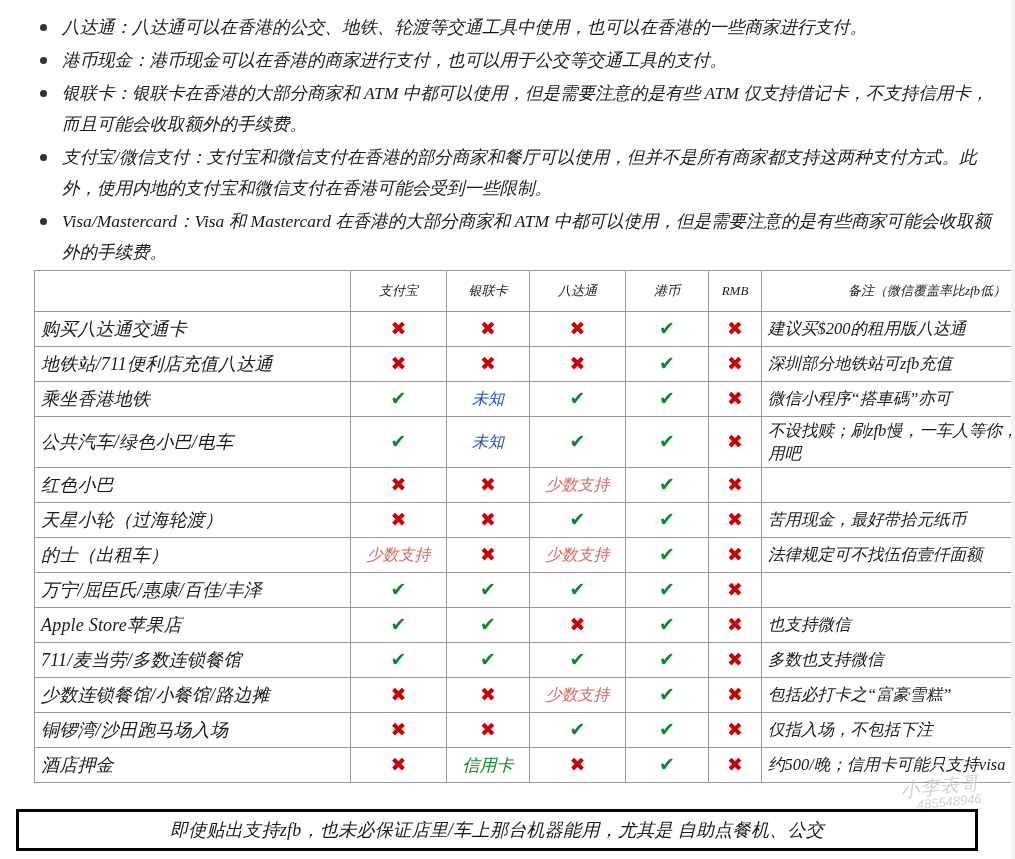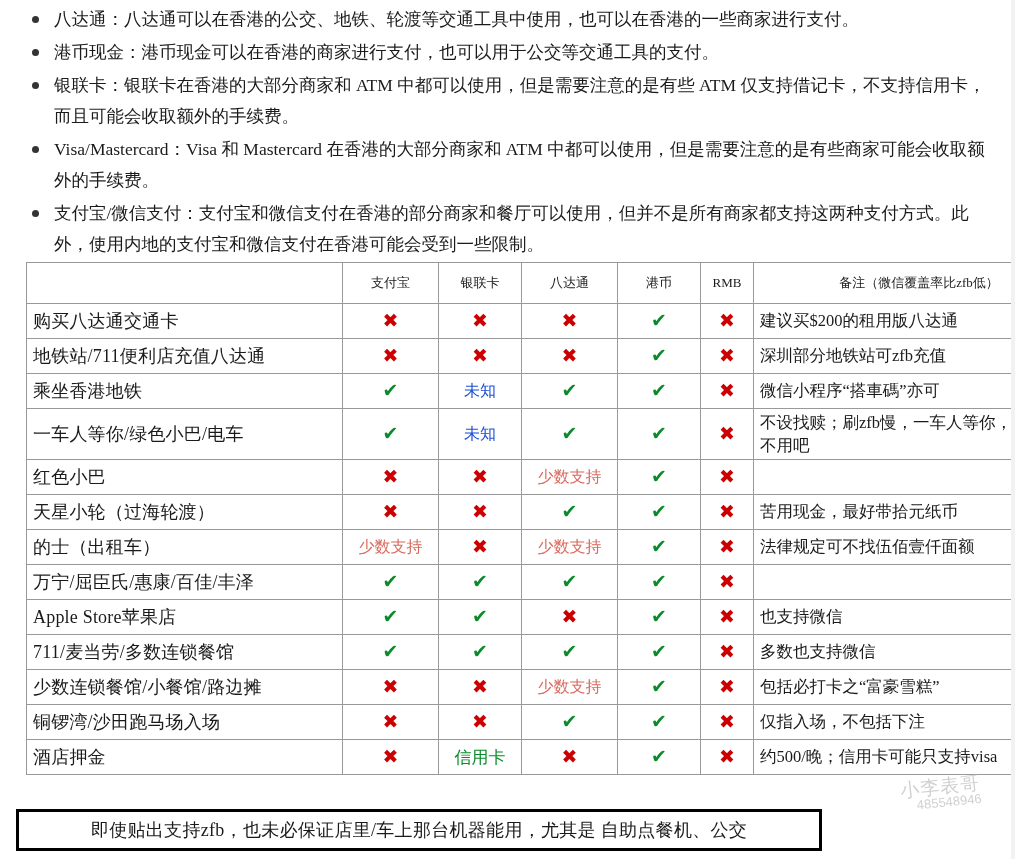--- a/index.html
+++ b/index.html
@@ -13,21 +13,22 @@
     font-family: "Liberation Serif", "DejaVu Serif", serif;
     color: #1a1a1a;
     overflow: hidden;
     position: relative;
   }
   .page {
     position: relative;
     width: 1015px;
     height: 859px;
     box-sizing: border-box;
-    padding: 0;
+    padding: 8px;
+    font-style: italic;
   }
   
   .bullets {
     list-style: none;
     margin: 0;
     padding: 4px 16px 0 54px;
   }
   .bullets > li {
     position: relative;
     font-size: 17.5px;
@@ -145,21 +146,21 @@
   }
   .watermark .wm-big {
     font-size: 19px;
     letter-spacing: 1px;
   }
   
   .banner {
     position: absolute;
     left: 16px;
     bottom: 8px;
-    width: 806px;
+    width: 962px;
     height: 42px;
     box-sizing: border-box;
     border: 3px solid #000;
     background: #fff;
     display: flex;
     align-items: center;
     justify-content: center;
     font-size: 18px;
     letter-spacing: 0.3px;
   }
@@ -175,22 +176,22 @@
 </style>
 </head>
 <body>
 
 <div class="page">
 
   <ul class="bullets">
     <li>八达通：八达通可以在香港的公交、地铁、轮渡等交通工具中使用，也可以在香港的一些商家进行支付。</li>
     <li>港币现金：港币现金可以在香港的商家进行支付，也可以用于公交等交通工具的支付。</li>
     <li>银联卡：银联卡在香港的大部分商家和 ATM 中都可以使用，但是需要注意的是有些 ATM 仅支持借记卡，不支持信用卡，而且可能会收取额外的手续费。</li>
+    <li>支付宝/微信支付：支付宝和微信支付在香港的部分商家和餐厅可以使用，但并不是所有商家都支持这两种支付方式。此外，使用内地的支付宝和微信支付在香港可能会受到一些限制。</li>
     <li>Visa/Mastercard：Visa 和 Mastercard 在香港的大部分商家和 ATM 中都可以使用，但是需要注意的是有些商家可能会收取额外的手续费。</li>
-    <li>支付宝/微信支付：支付宝和微信支付在香港的部分商家和餐厅可以使用，但并不是所有商家都支持这两种支付方式。此外，使用内地的支付宝和微信支付在香港可能会受到一些限制。</li>
   </ul>
 
 
   <div class="tbl-wrap">
     <table class="cov">
       <thead>
         <tr>
           <th class="col-label h-label"></th>
           <th class="col-mark">支付宝</th>
           <th class="col-mark-n">银联卡</th>
@@ -226,21 +227,21 @@
           <td class="lab">乘坐香港地铁</td>
           <td class="cell"><span class="yes">✔</span></td>
           <td class="cell"><span class="unk">未知</span></td>
           <td class="cell"><span class="yes">✔</span></td>
           <td class="cell"><span class="yes">✔</span></td>
           <td class="cell"><span class="no">✖</span></td>
           <td class="note">微信小程序“搭車碼”亦可</td>
         </tr>
 
         <tr class="tall">
-          <td class="lab">一车人等你/绿色小巴/电车</td>
+          <td class="lab">公共汽车/绿色小巴/电车</td>
           <td class="cell"><span class="yes">✔</span></td>
           <td class="cell"><span class="unk">未知</span></td>
           <td class="cell"><span class="yes">✔</span></td>
           <td class="cell"><span class="yes">✔</span></td>
           <td class="cell"><span class="no">✖</span></td>
           <td class="note">不设找赎；刷zfb慢，一车人等你，尽可能不用吧</td>
         </tr>
 
         <tr>
           <td class="lab">红色小巴</td>

